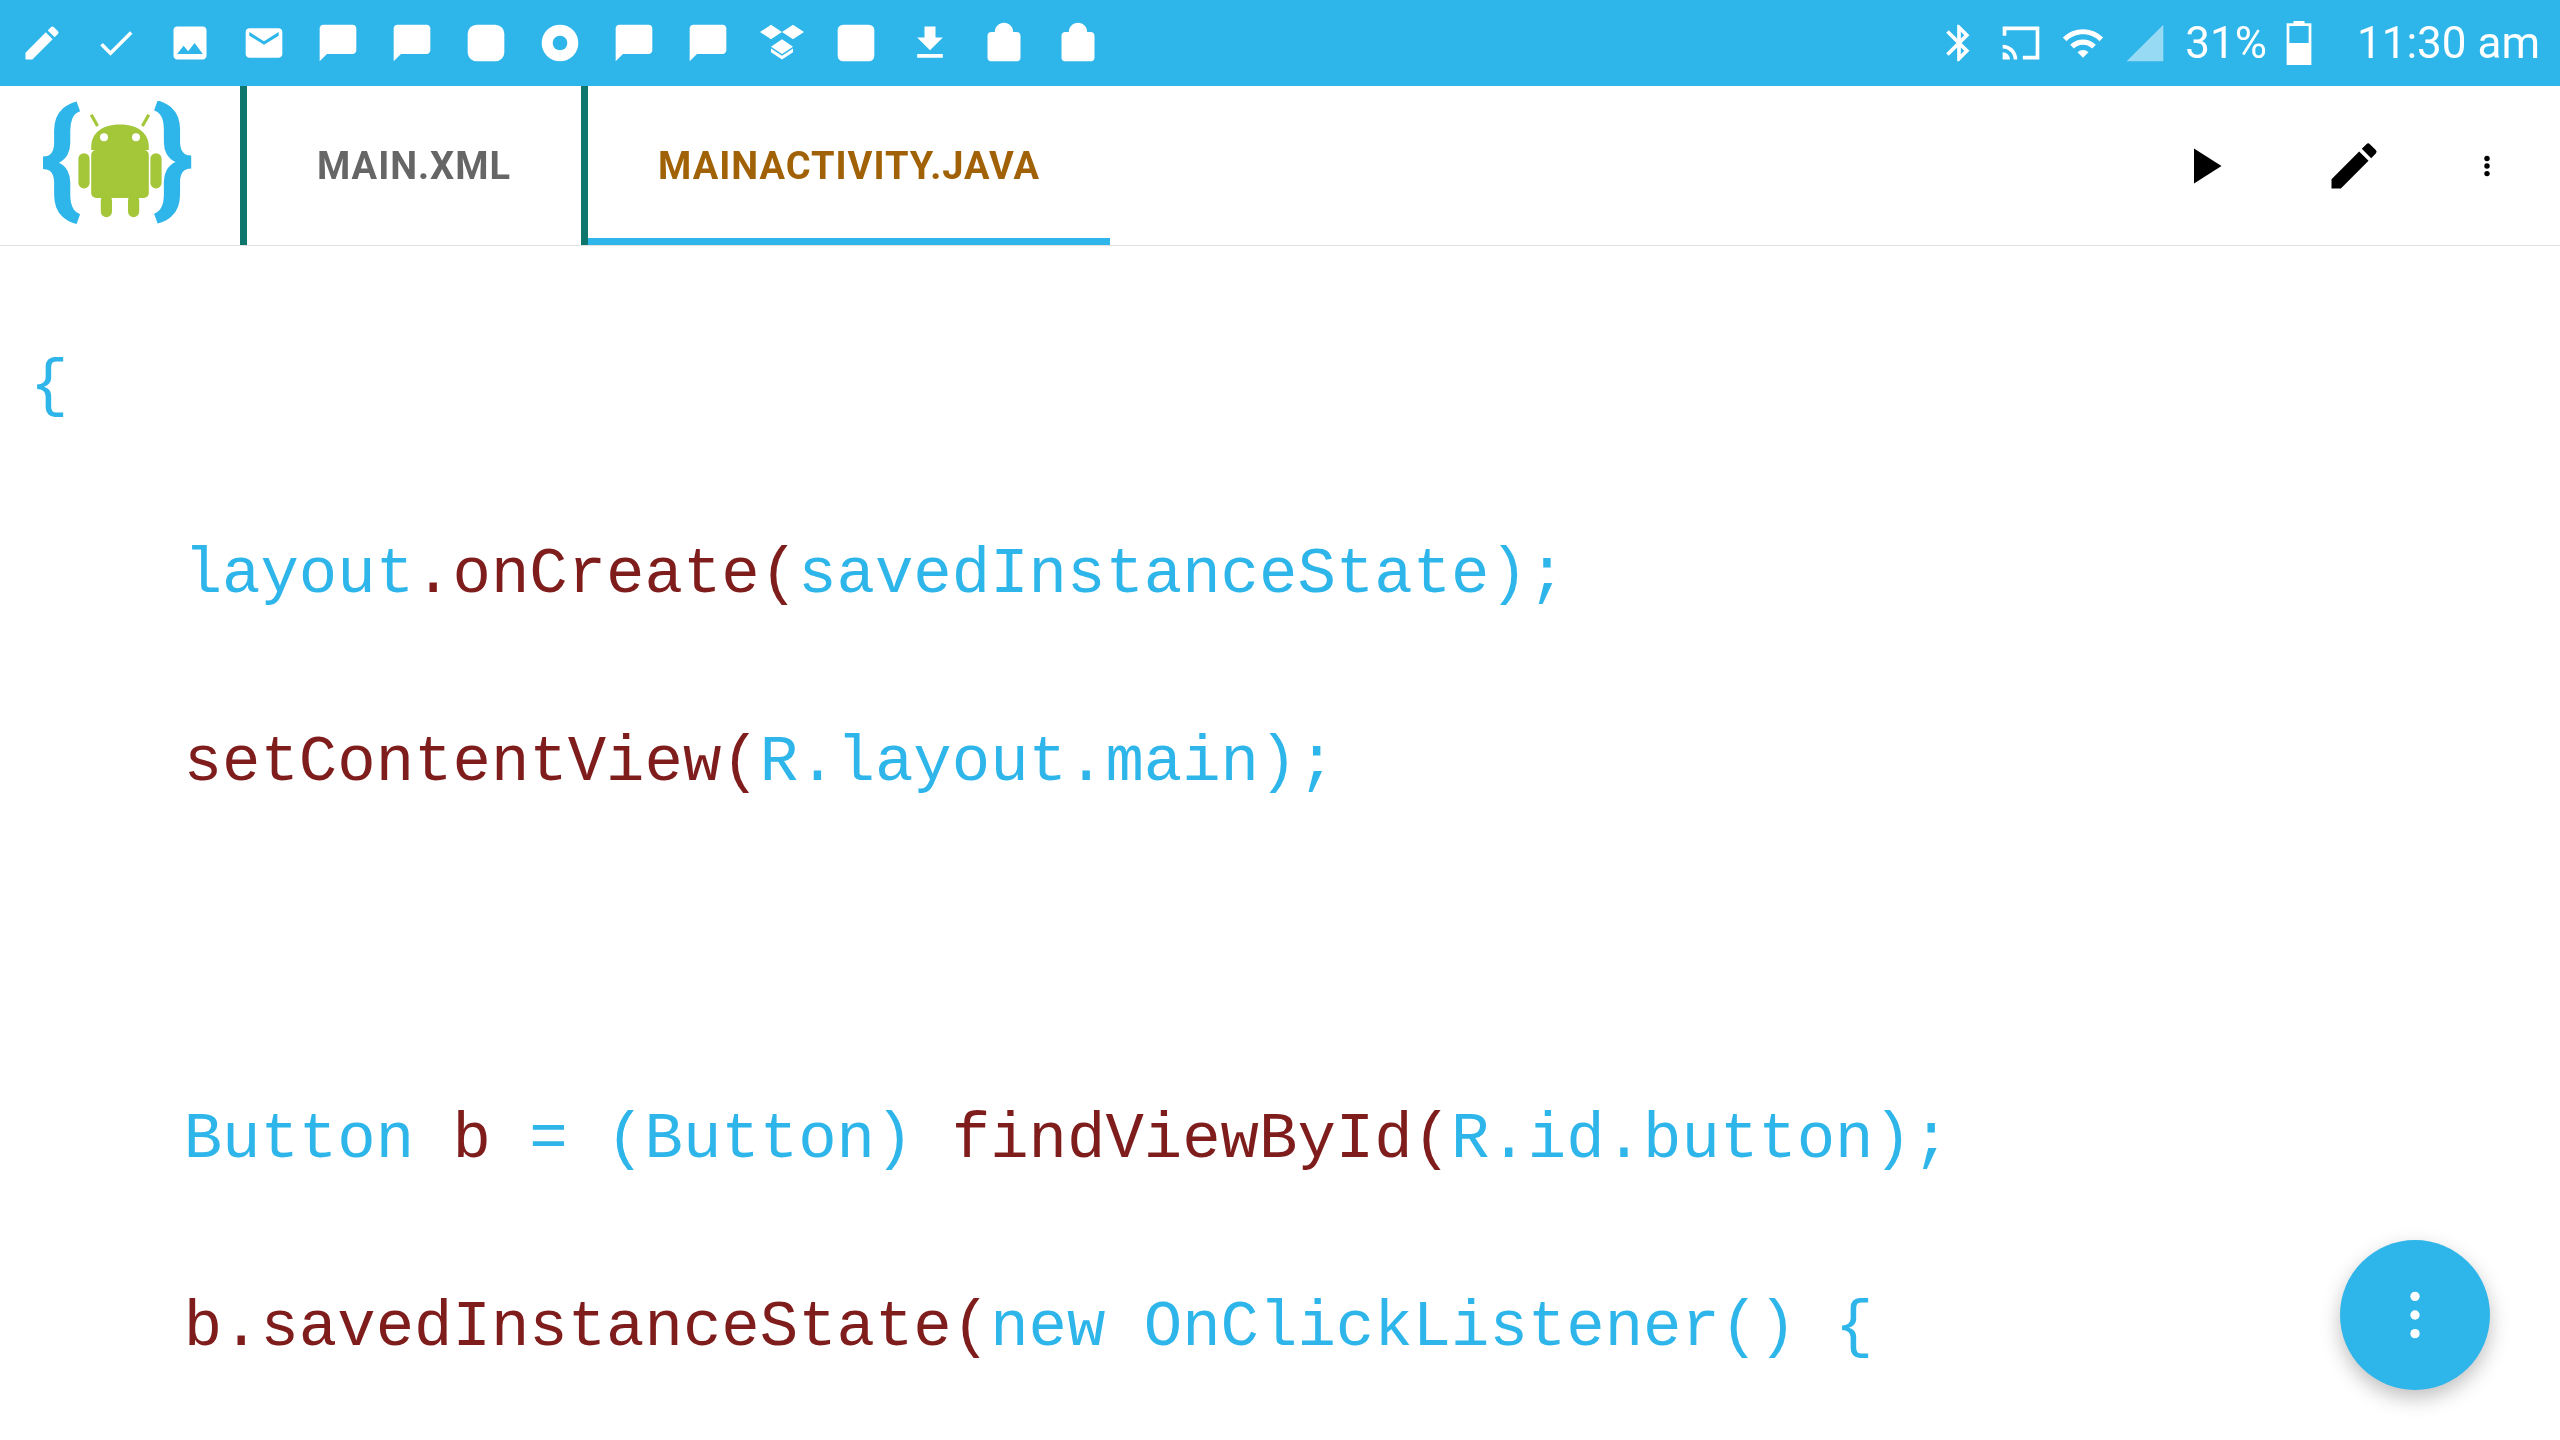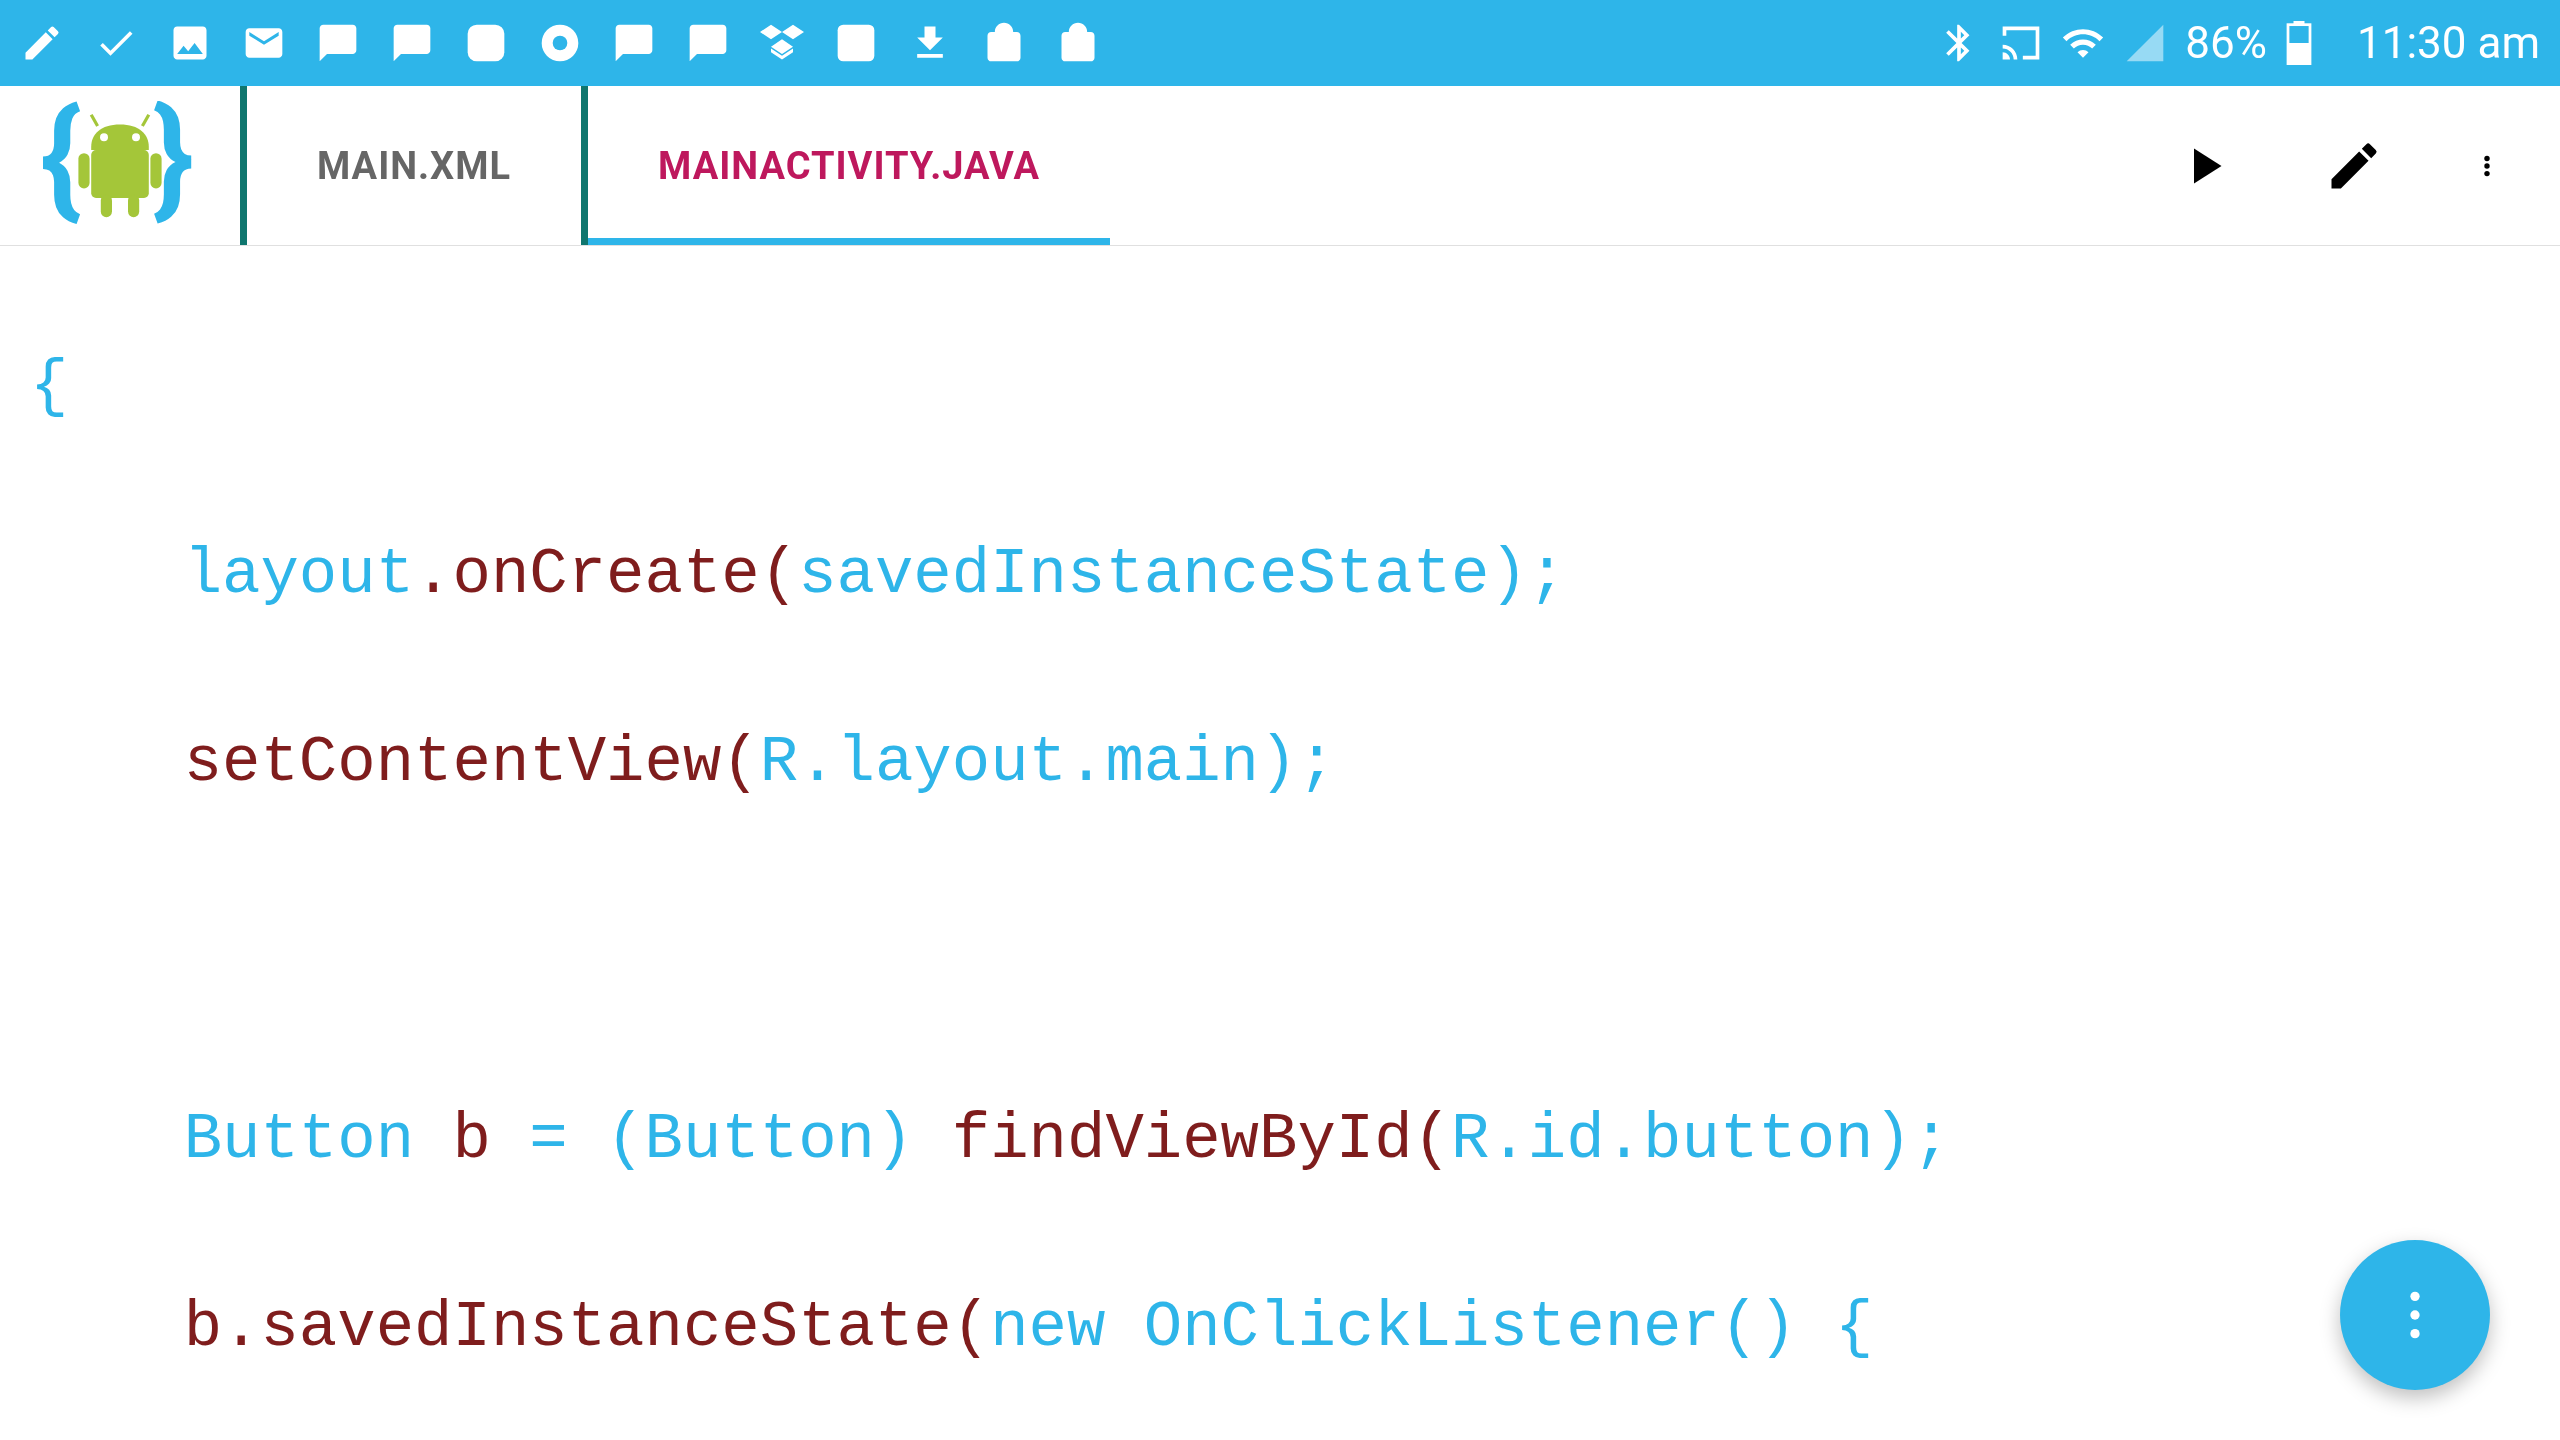--- a/index.html
+++ b/index.html
@@ -70,21 +70,21 @@
     display: flex;
     align-items: center;
     font-size: 38px;
     font-weight: 700;
     color: #666;
     letter-spacing: 1px;
     border-left: 7px solid #0f766e;
     position: relative;
   }
   .tab.active {
-    color: #be185d;
+    color: #a16207;
   }
   .tab.active::after {
     content: '';
     position: absolute;
     bottom: 0;
     left: 0;
     right: 0;
     height: 7px;
     background: #2eb5e9;
   }
@@ -232,21 +232,21 @@
     <span class="status-icon">
         <svg viewBox="0 0 24 24" fill="#fff">
           <path d="M1 9l2 2c4.97-4.97 13.03-4.97 18 0l2-2C16.93 2.93 7.08 2.93 1 9zm8 8l3 3 3-3a4.237 4.237 0 00-6 0zm-4-4l2 2a7.074 7.074 0 0110 0l2-2C15.14 9.14 8.87 9.14 5 13z"></path>
         </svg>
       </span>
     <span class="status-icon">
         <svg viewBox="0 0 24 24" fill="rgba(255,255,255,0.5)">
           <path d="M2 22h20V2z"></path>
         </svg>
       </span>
-    <span>86%</span>
+    <span>31%</span>
     <span class="status-icon" style="width:28px;height:44px">
         <svg viewBox="0 0 14 24" fill="#fff">
           <path d="M10 2V0H4v2H1v22h12V2h-3z"></path>
           <rect x="1" y="2" width="12" height="10" fill="#2eb5e9"></rect>
           <rect x="1" y="2" width="12" height="22" fill="none" stroke="#fff" stroke-width="1.5"></rect>
         </svg>
       </span>
     <span style="margin-left:26px">11:30 am</span>
   </div>
 </div>

